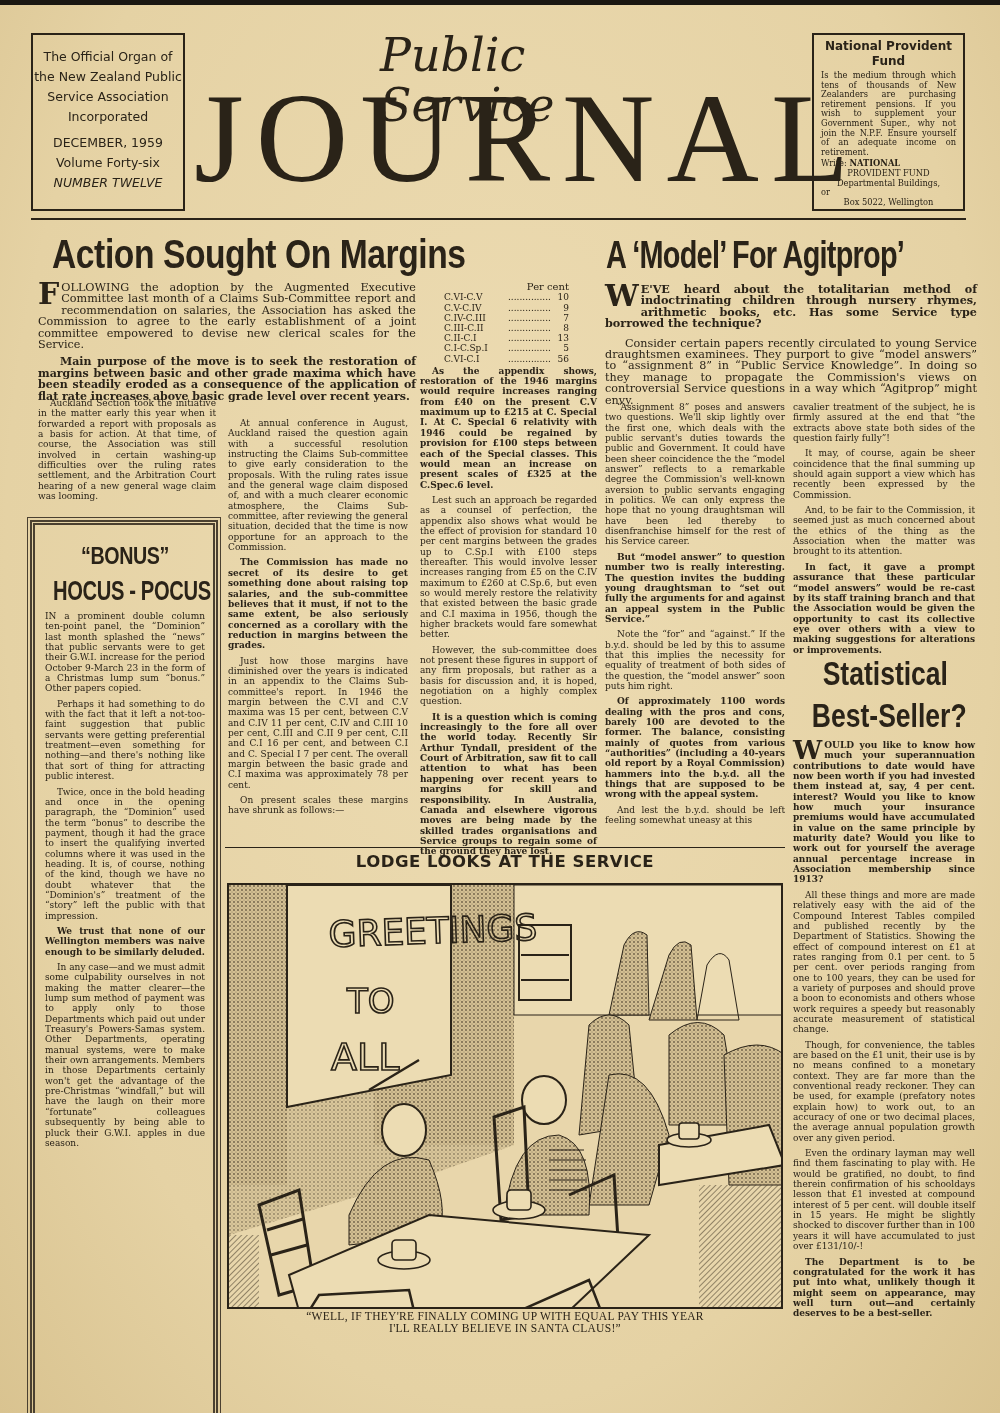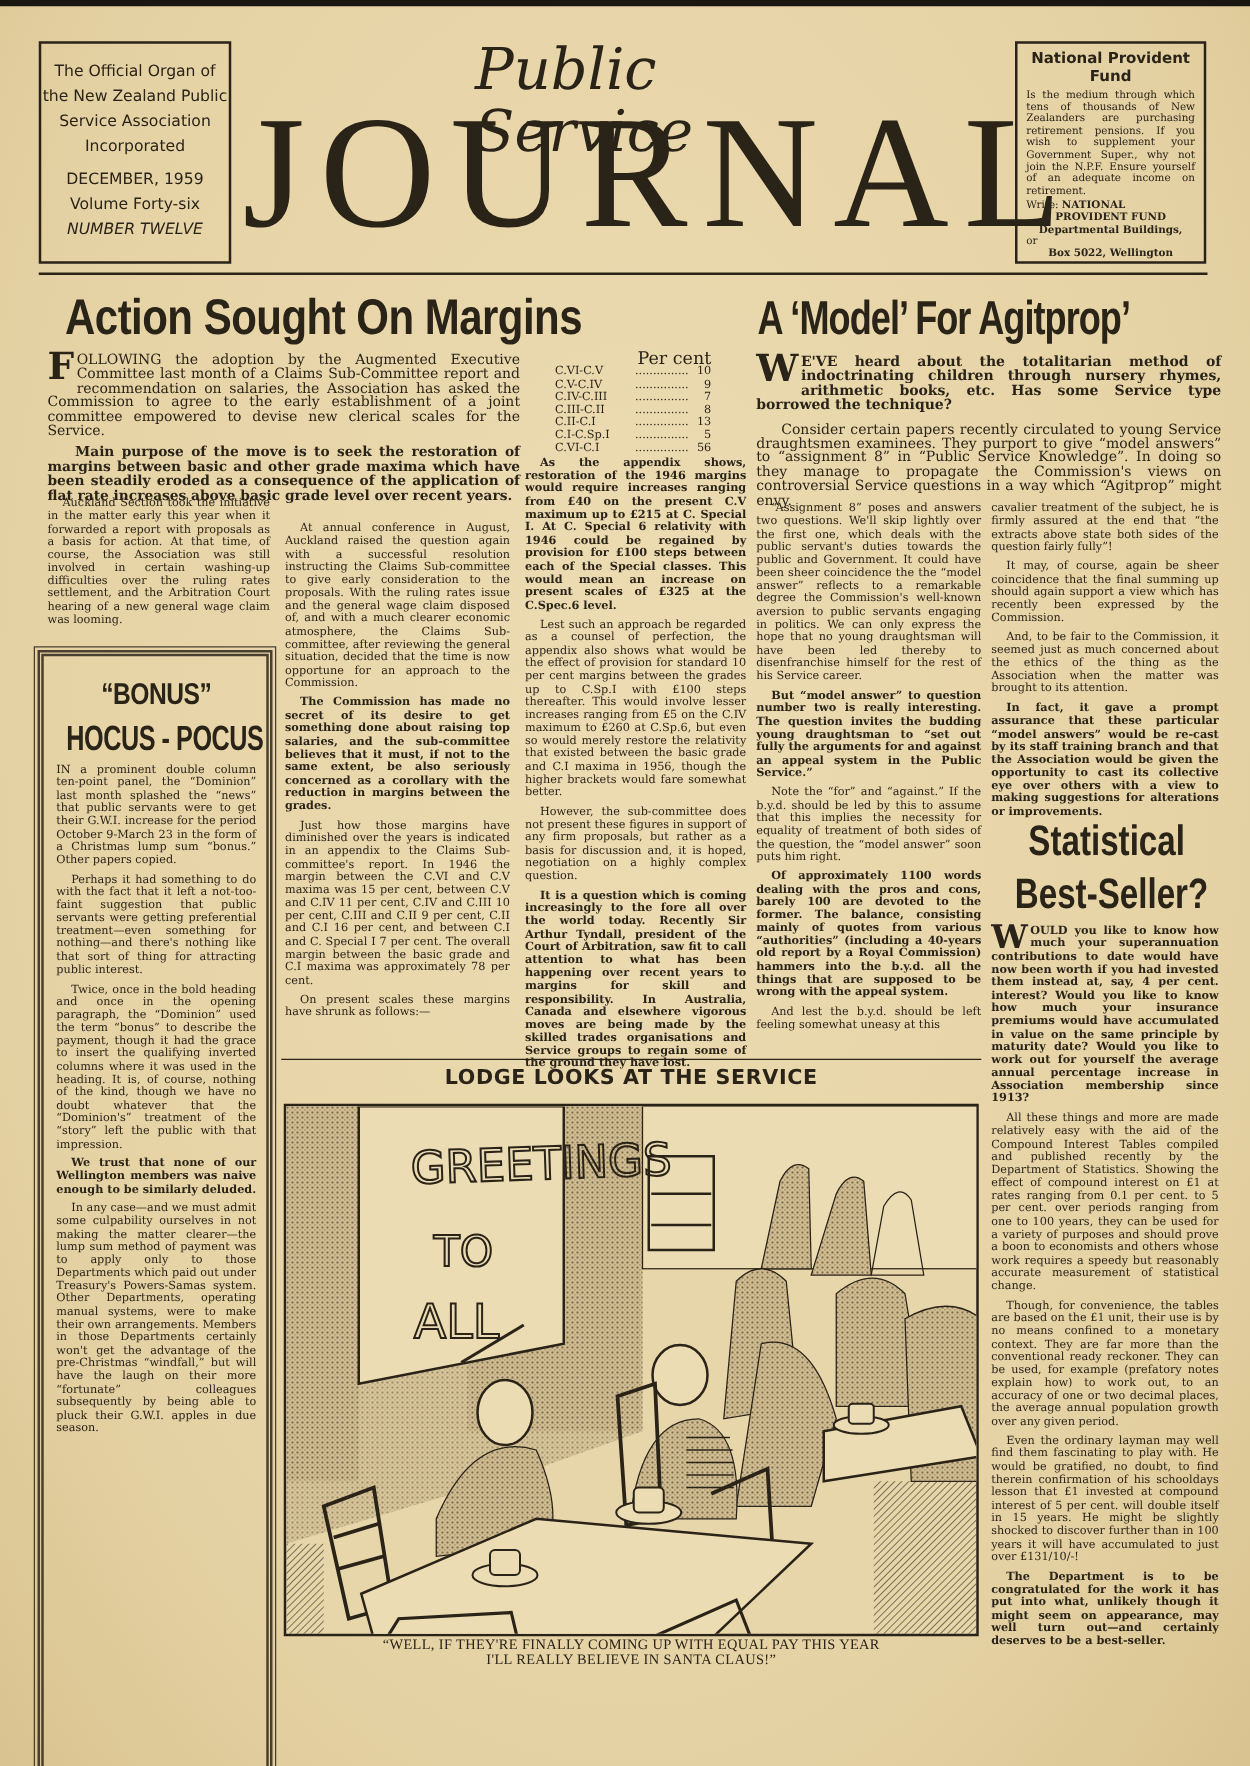--- a/index.html
+++ b/index.html
@@ -36,21 +36,21 @@
   }
   .npf-box {
     left: 812px; top: 33px; width: 153px; height: 178px;
     border: 2px solid #2a2318; padding: 4px 7px;
     font-family: "DejaVu Serif", serif; font-size: 8.3px; line-height: 9.6px;
   }
   .npf-title { font-family: "DejaVu Sans", sans-serif; font-weight: bold; font-size: 12px; line-height: 15px; text-align: center; margin-bottom: 2px; }
   .npf-body { text-align: justify; }
   .npf-write { margin-top: 2px; }
   .npf-write b, .npf-addr { font-weight: bold; }
-  .npf-center { text-align: center; font-weight: bold; }
+  .npf-center { text-align: center; font-weight: normal; }
   .rule { height: 2px; background: #2a2318; }
 
   
   .hl {
     font-family: "Liberation Sans", sans-serif; font-weight: bold;
     transform-origin: left top; color: #2a2318; white-space: nowrap;
   }
   .hl-action { left: 52px; top: 232px; font-size: 40px; letter-spacing: -0.5px; transform: scaleX(0.84); }
   .hl-agit { left: 606px; top: 234px; font-size: 38px; letter-spacing: -1px; transform: scaleX(0.76); }
 
@@ -59,21 +59,21 @@
   }
   .lead .drop { float: left; font-size: 30px; line-height: 24px; margin-right: 2px; font-weight: bold; }
   .lead-bold { font-weight: bold; font-size: 11px; line-height: 11.5px; text-align: justify; margin-top: 6px; text-indent: 22px;}
 
   .col { font-size: 9px; line-height: 10.35px; text-align: justify; hyphens: auto; }
   .col p { text-indent: 12px; margin-bottom: 5px; }
   .col p.b { font-weight: bold; }
   .col p.noi { text-indent: 0; }
 
   
-  .pct-head { font-size: 14px; text-align: right; }
+  .pct-head { font-size: 10px; text-align: right; }
   .pct-row { display: flex; font-size: 9px; line-height: 10.2px; }
   .pct-row .k { width: 64px; }
   .pct-row .d { flex: 1; overflow: hidden; white-space: nowrap; letter-spacing: 0px; }
   .pct-row .v { width: 18px; text-align: right; }
 
   
   .bonus-box {
     left: 30px; top: 520px; width: 188px; height: 932px;
     border: 5px double #4a4030; outline: 1px solid #4a4030; outline-offset: 2px;
     padding: 14px 8px 8px 10px;

